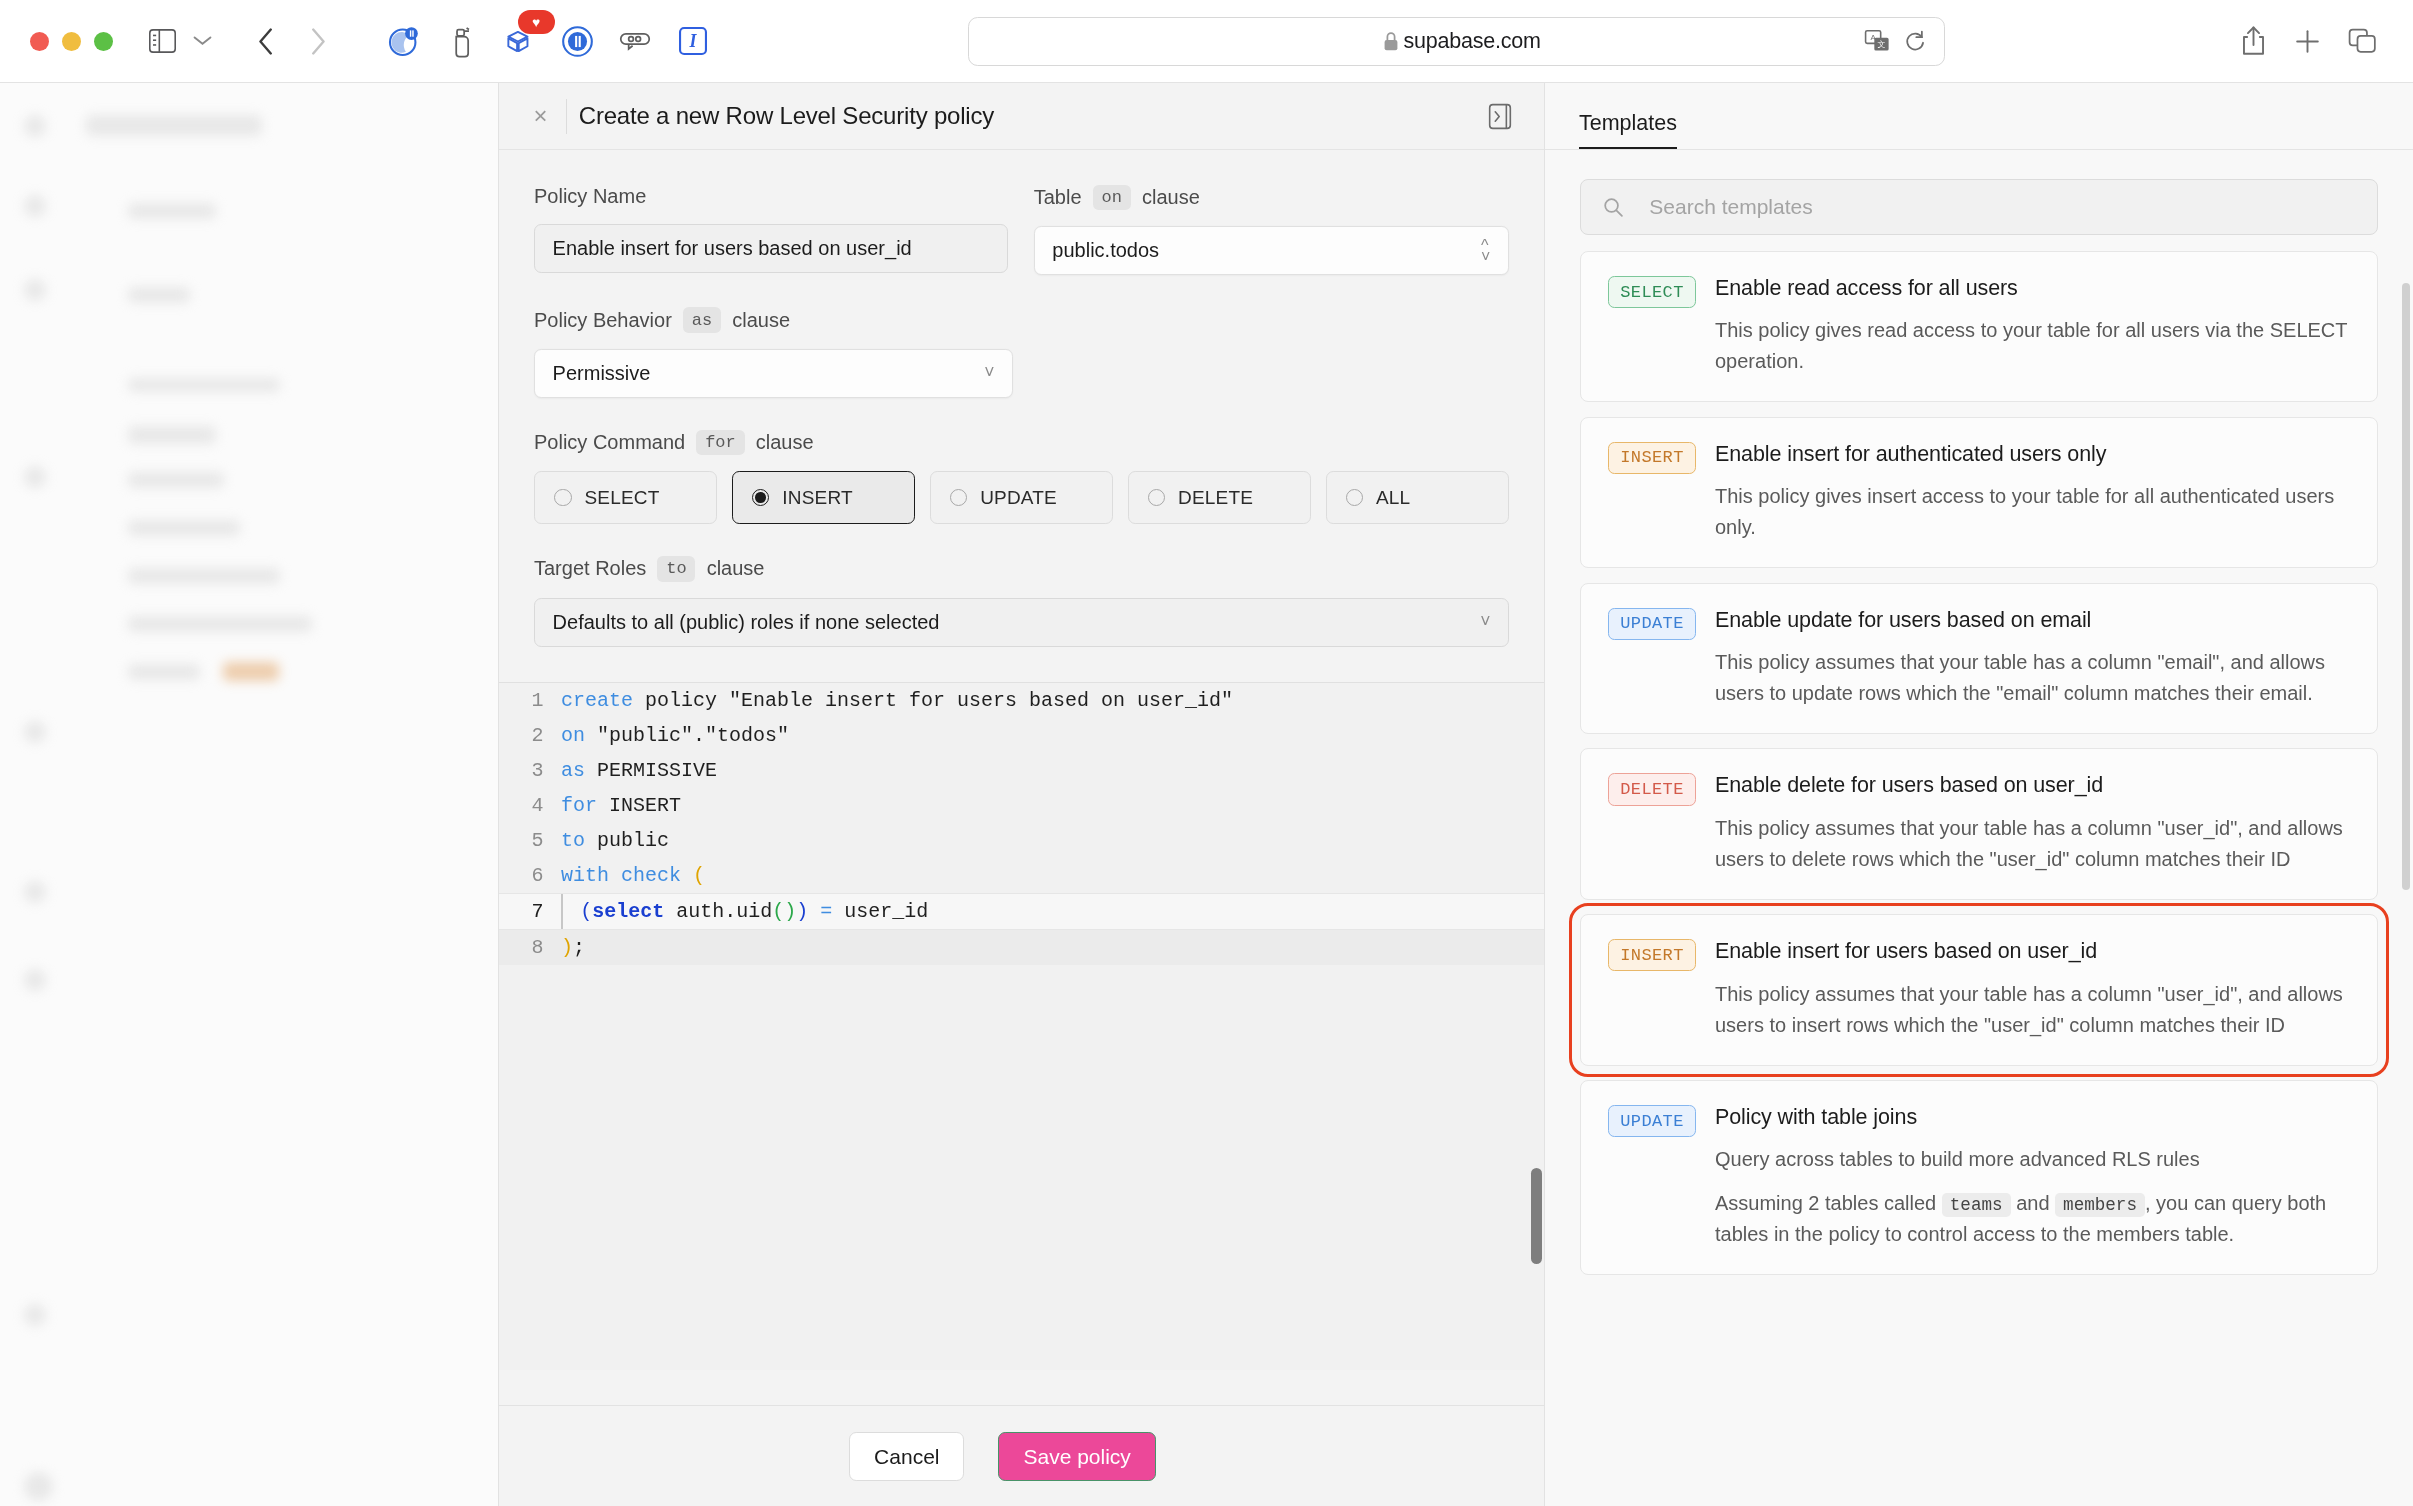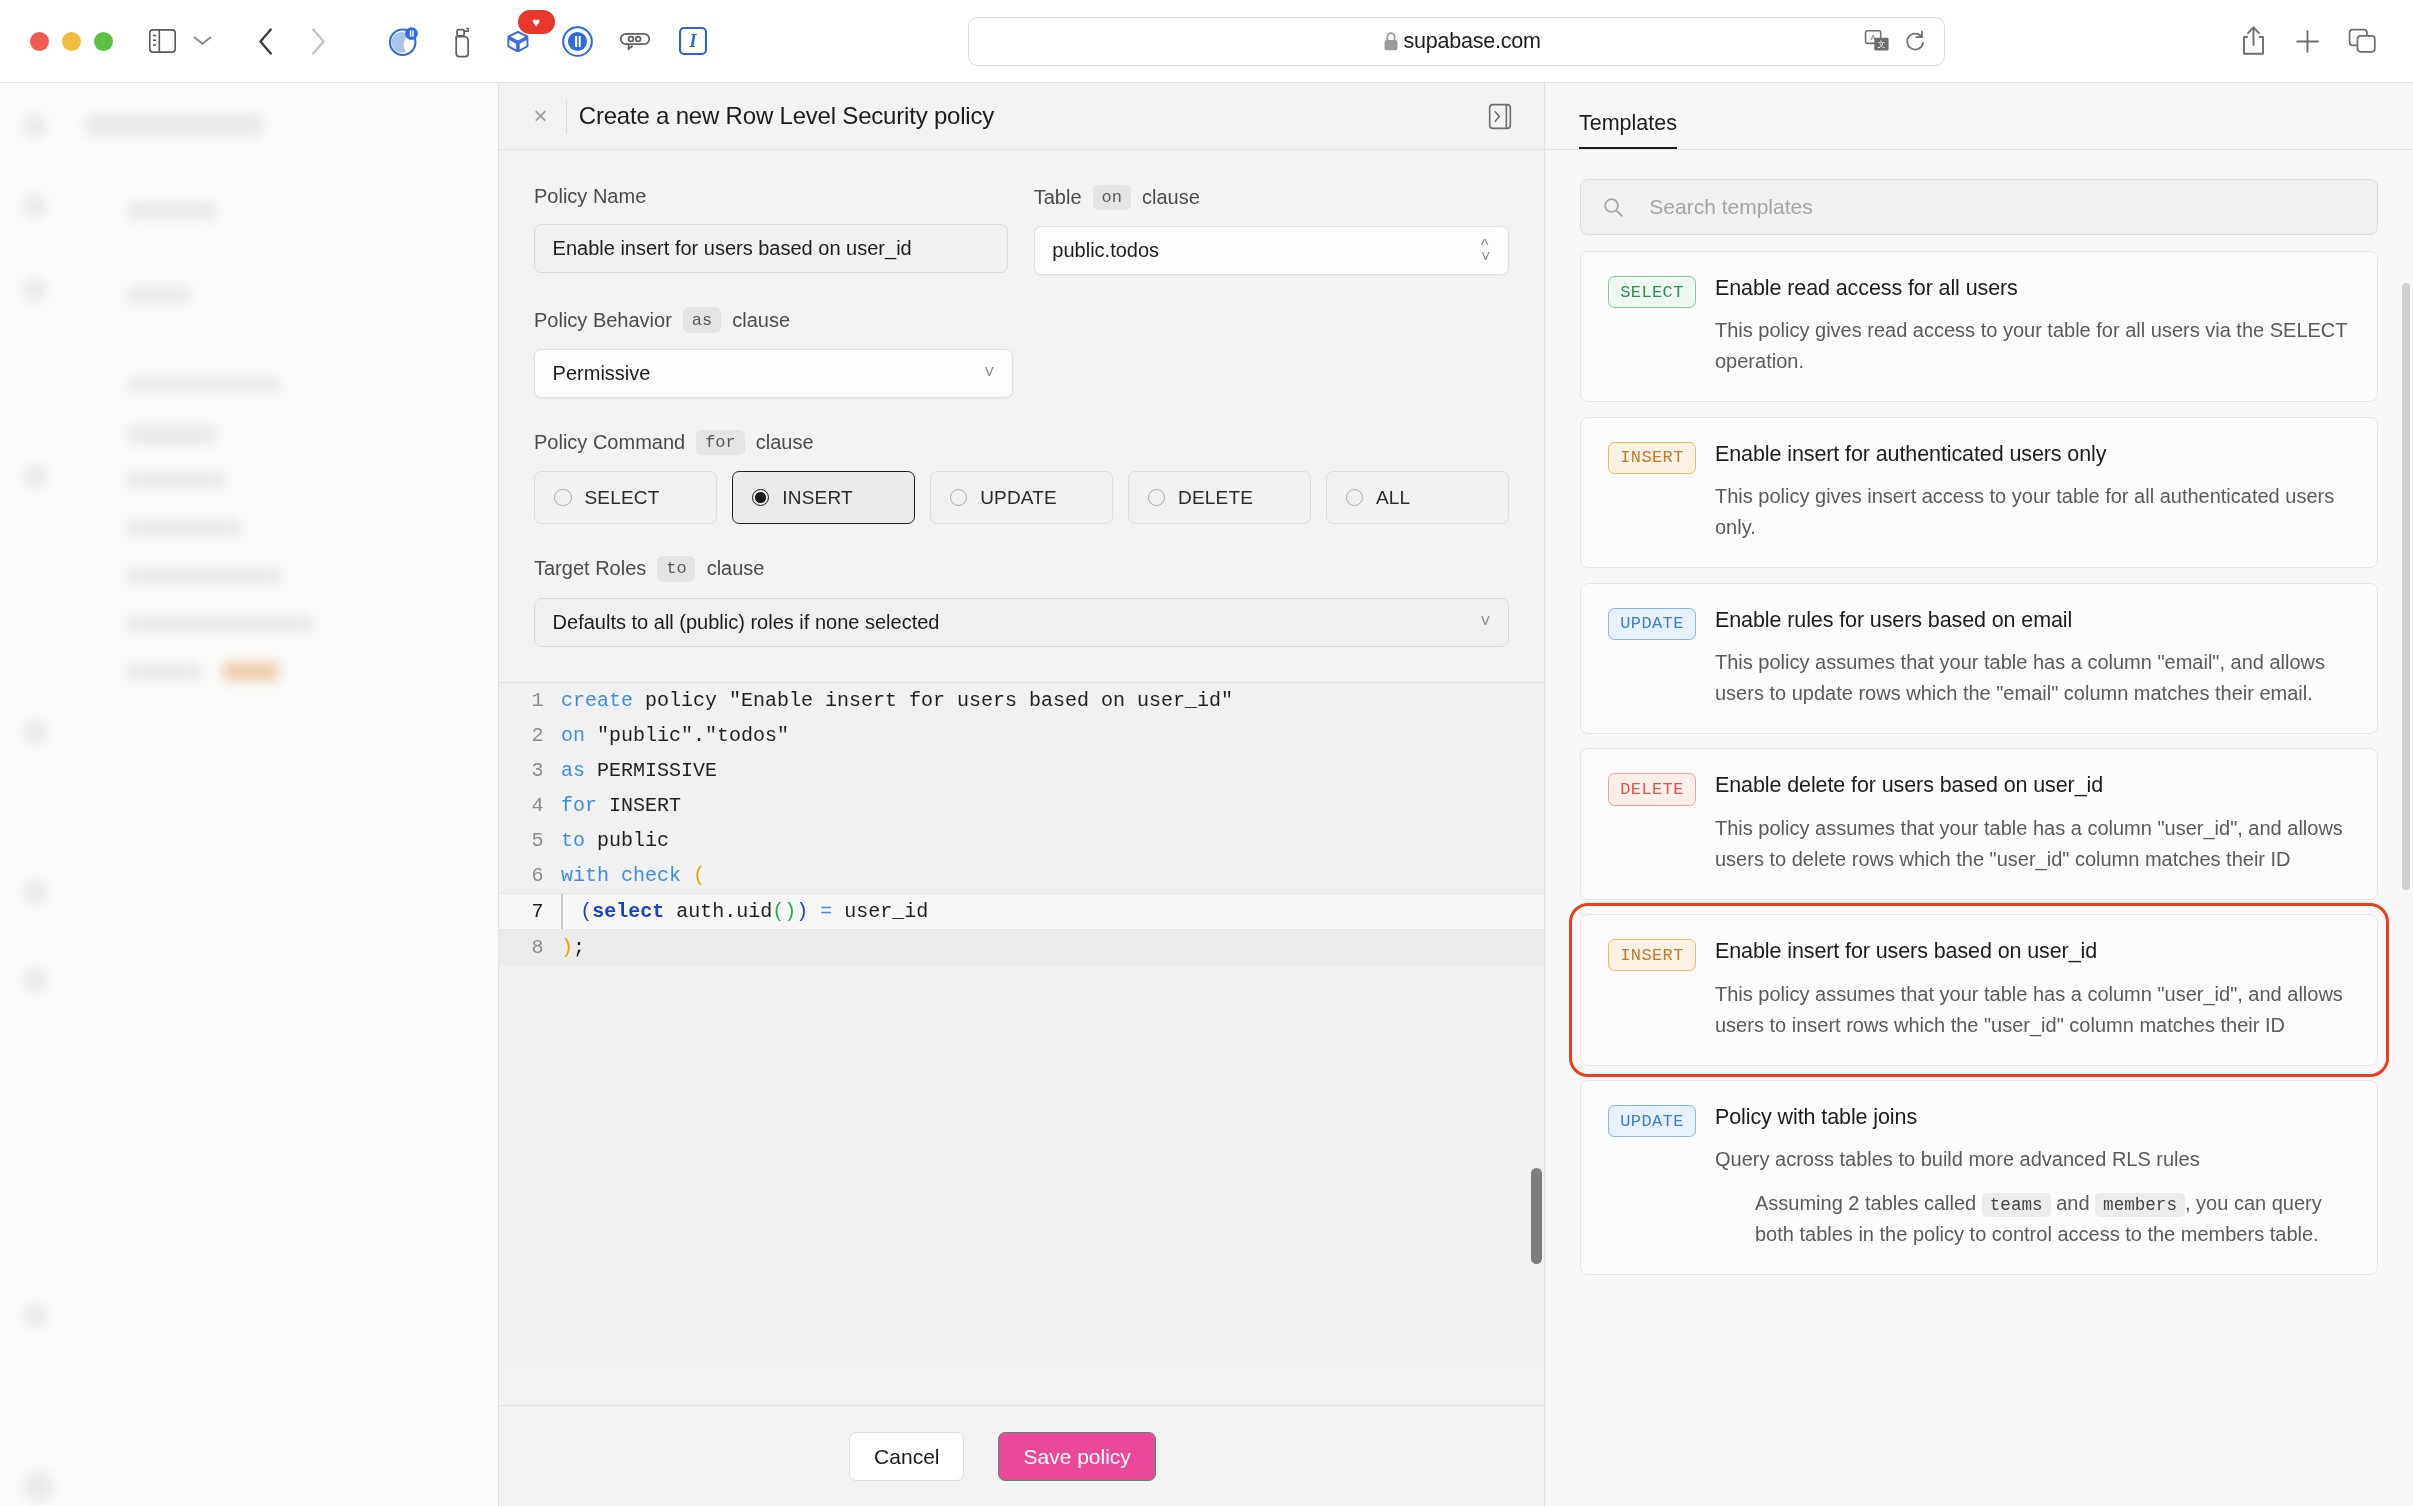--- a/index.html
+++ b/index.html
@@ -271,21 +271,21 @@
     font-size: 17px; letter-spacing: 0.4px;
     height: fit-content; white-space: nowrap;
   }
   .tpl-badge.select { background: #eef8f1; border: 0.8px solid #7dc79a; color: #2e8c56; }
   .tpl-badge.insert { background: #fdf2e3; border: 0.8px solid #e8b769; color: #c3782a; }
   .tpl-badge.update { background: #e8f1fd; border: 0.8px solid #85b6ef; color: #3b7fd4; }
   .tpl-badge.delete { background: #fdeeec; border: 0.8px solid #eda297; color: #d35a4a; }
   .tpl-body { flex: 1; }
   .tpl-title { font-size: 21.5px; color: #1c1c1c; margin-bottom: 14.4px; letter-spacing: -0.1px; }
   .tpl-desc { font-size: 20px; color: #5a5a5a; line-height: 1.55; }
-  .tpl-desc + .tpl-desc { margin-top: 12.8px; margin-left: 40px; }
+  .tpl-desc + .tpl-desc { margin-top: 12.8px; }
   .code-tag {
     background: #ececec; border-radius: 4.8px;
     padding: 2.4px 8px;
     font-family: "Liberation Mono", monospace;
     font-size: 17.6px; color: #444;
   }
   .tpl-scrollbar {
     position: absolute; right: 3.2px; top: 200px;
     width: 8px; height: 607px;
     background: #d0d0d0; border-radius: 4px;
@@ -630,21 +630,21 @@
       <span class="tpl-badge insert">INSERT</span>
       <div class="tpl-body">
         <div class="tpl-title">Enable insert for authenticated users only</div>
         <div class="tpl-desc">This policy gives insert access to your table for all authenticated users only.</div>
       </div>
     </div>
 
     <div class="tpl-card">
       <span class="tpl-badge update">UPDATE</span>
       <div class="tpl-body">
-        <div class="tpl-title">Enable rules for users based on email</div>
+        <div class="tpl-title">Enable update for users based on email</div>
         <div class="tpl-desc">This policy assumes that your table has a column "email", and allows users to update rows which the "email" column matches their email.</div>
       </div>
     </div>
 
     <div class="tpl-card">
       <span class="tpl-badge delete">DELETE</span>
       <div class="tpl-body">
         <div class="tpl-title">Enable delete for users based on user_id</div>
         <div class="tpl-desc">This policy assumes that your table has a column "user_id", and allows users to delete rows which the "user_id" column matches their ID</div>
       </div>

